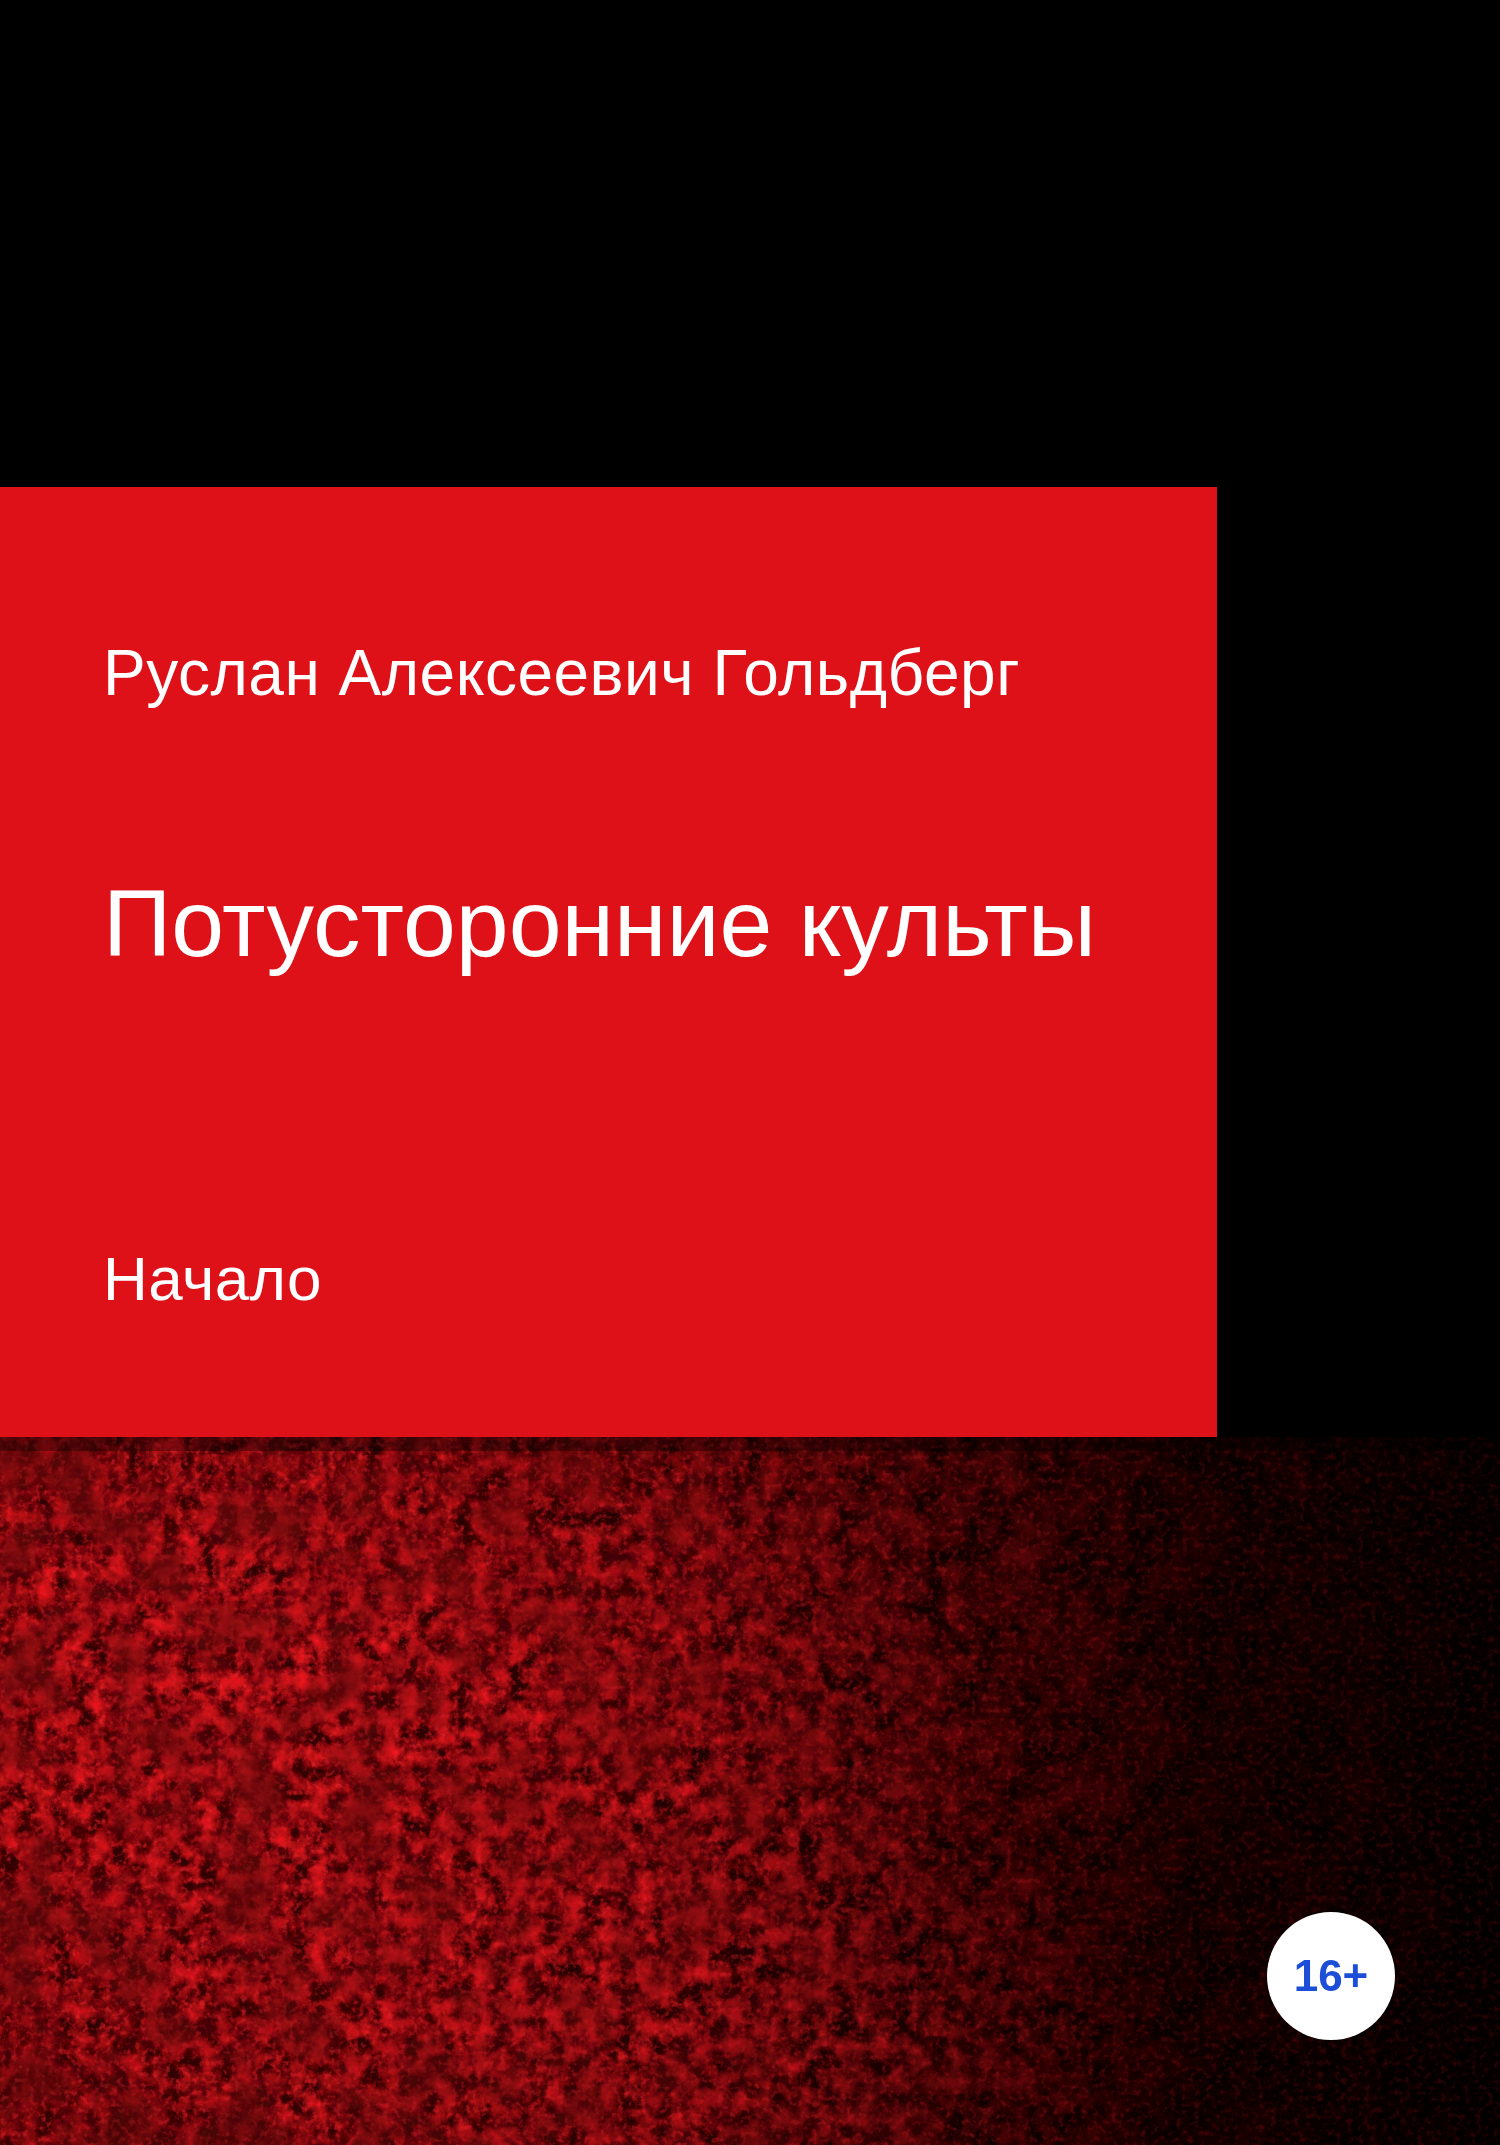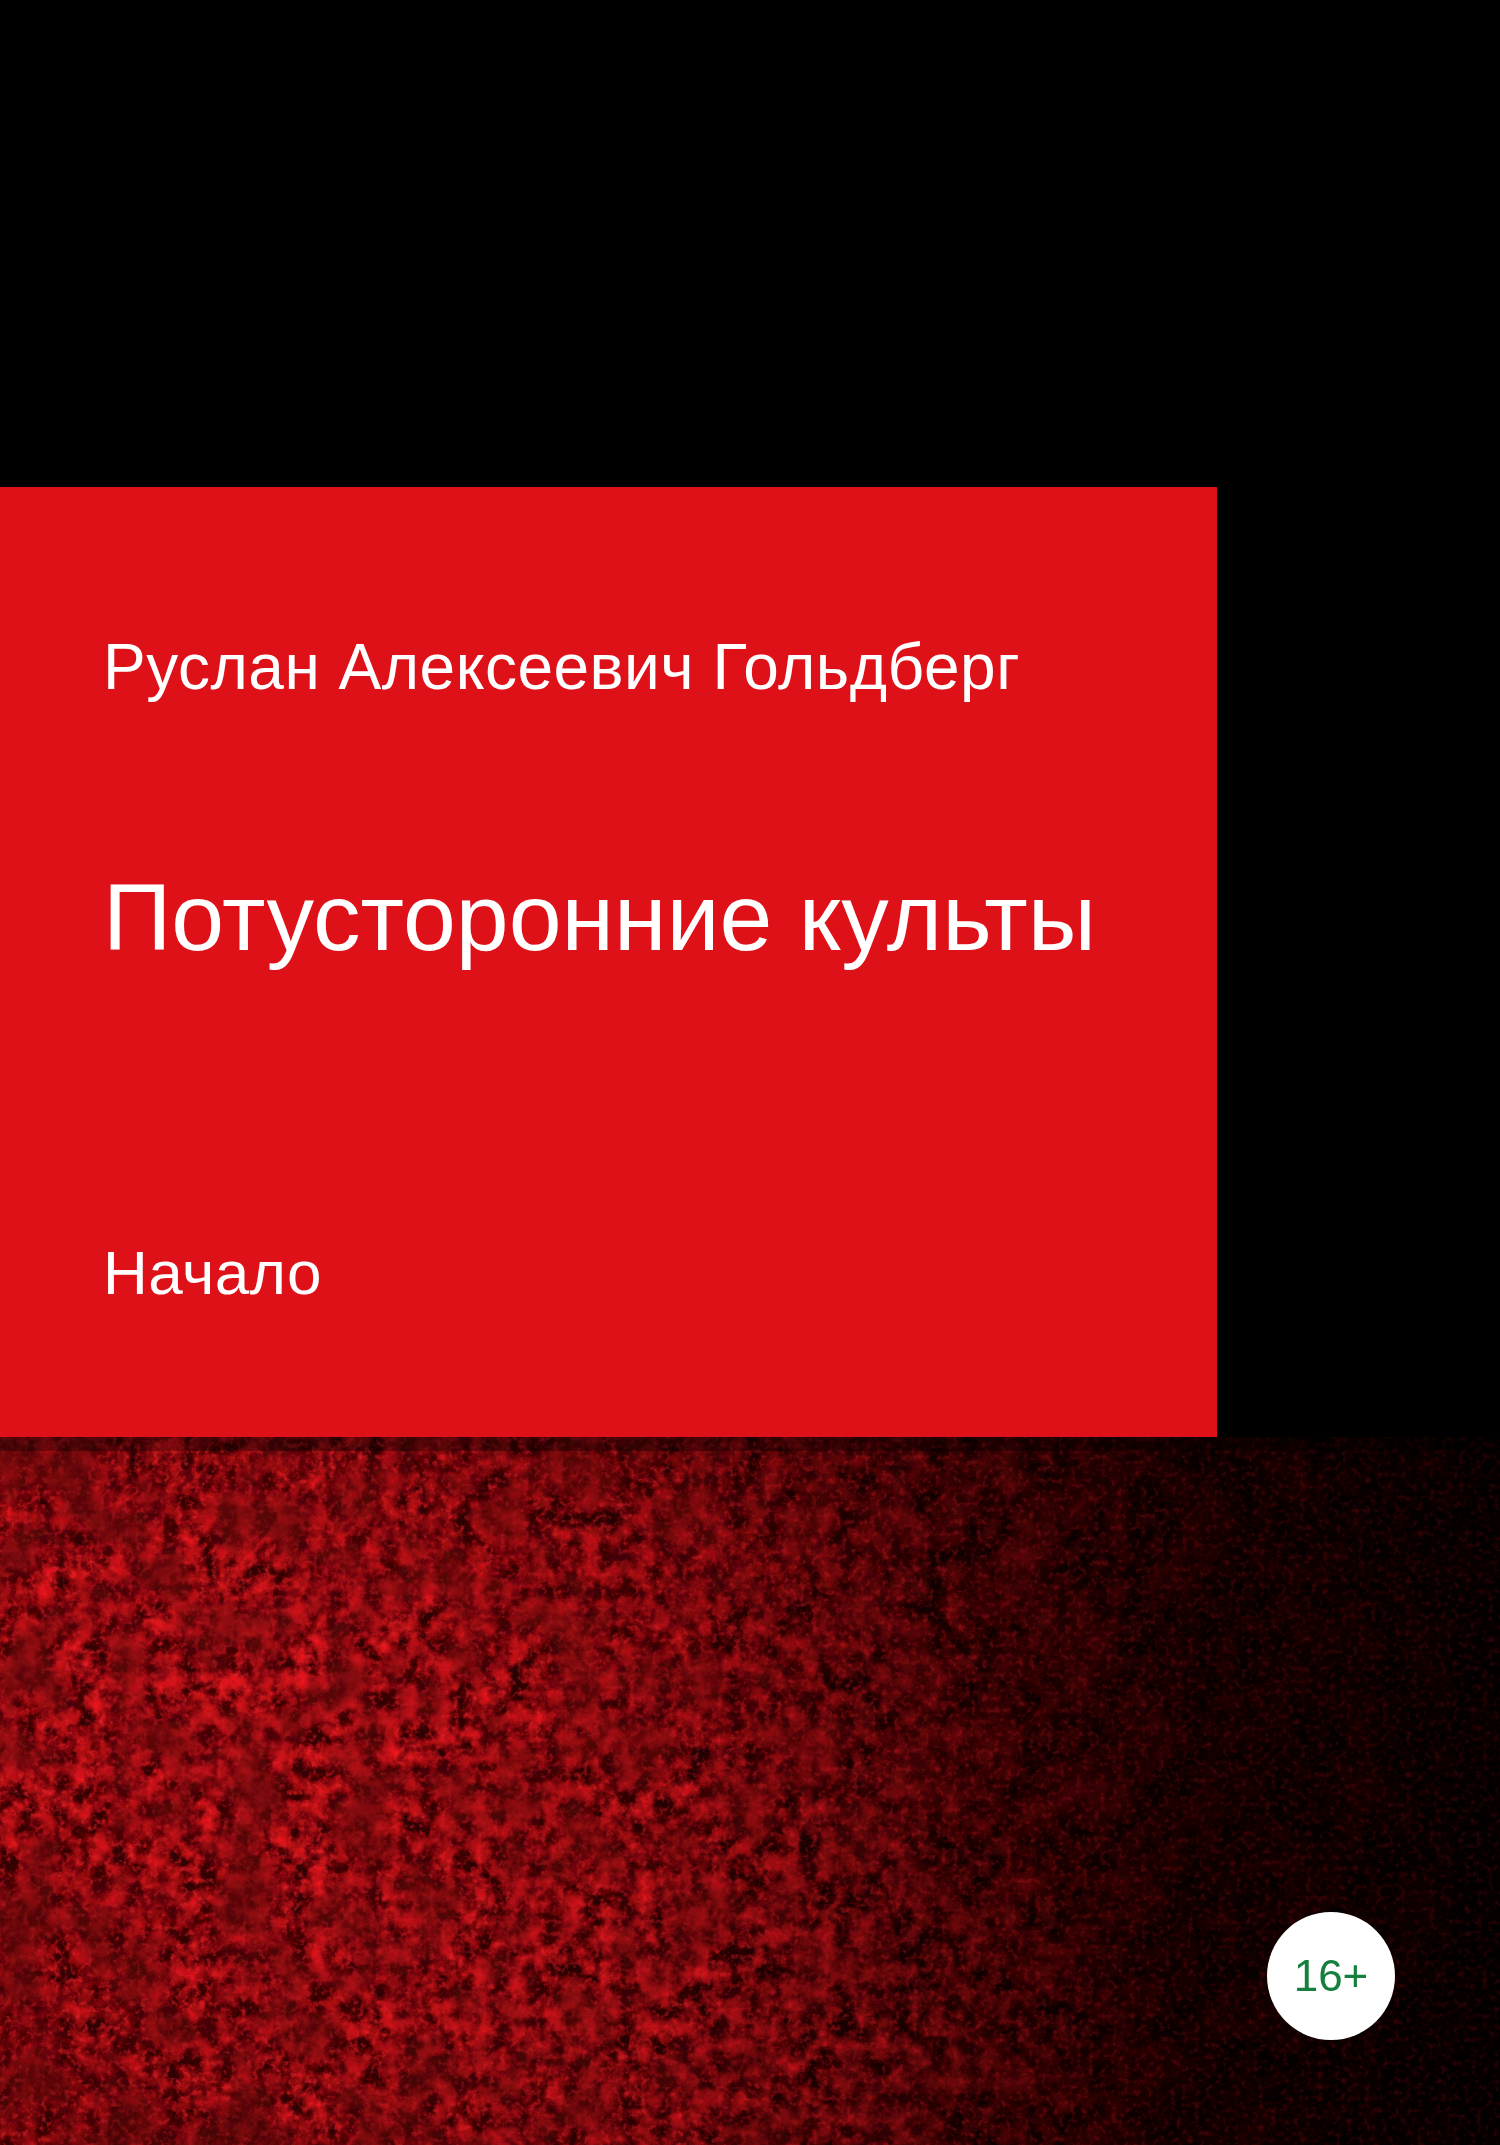--- a/index.html
+++ b/index.html
@@ -38,20 +38,21 @@
     background: #DE1119;
   }
 
   .txt {
     position: absolute;
     left: 103px;
     color: #ffffff;
     white-space: nowrap;
     font-weight: 400;
     letter-spacing: 0.5px;
+    margin-top: 6px;
   }
   #author-name {
     top: 630px;
     font-size: 64px;
     line-height: 74px;
   }
   #book-title {
     top: 862px;
     font-size: 95px;
     line-height: 110px;
@@ -72,23 +73,23 @@
     top: 1912px;
     width: 128px;
     height: 128px;
     border-radius: 50%;
     background: #ffffff;
     display: flex;
     align-items: center;
     justify-content: center;
   }
   #age-badge-label {
-    color: #15803d;
+    color: #1d4ed8;
     font-size: 44px;
-    font-weight: 400;
+    font-weight: 700;
     line-height: 44px;
     letter-spacing: 0px;
   }
 </style>
 </head>
 <body>
 
 <div id="cover">
 
   <div id="texture">

